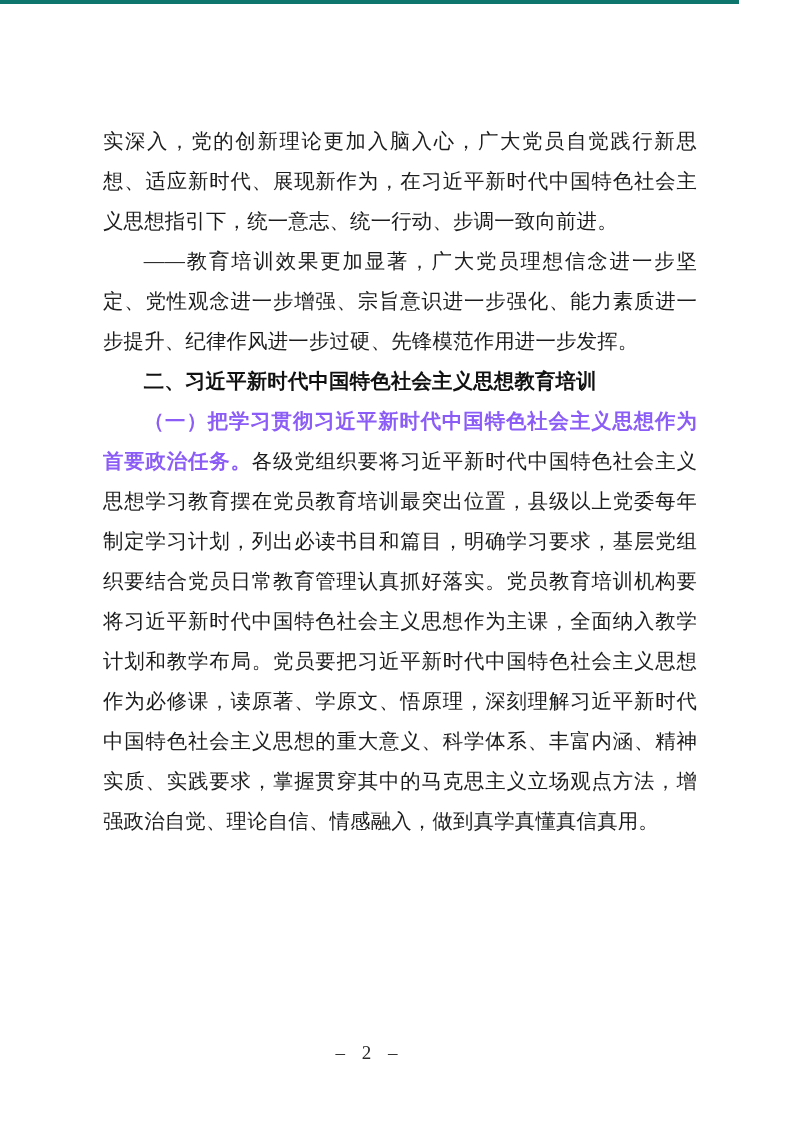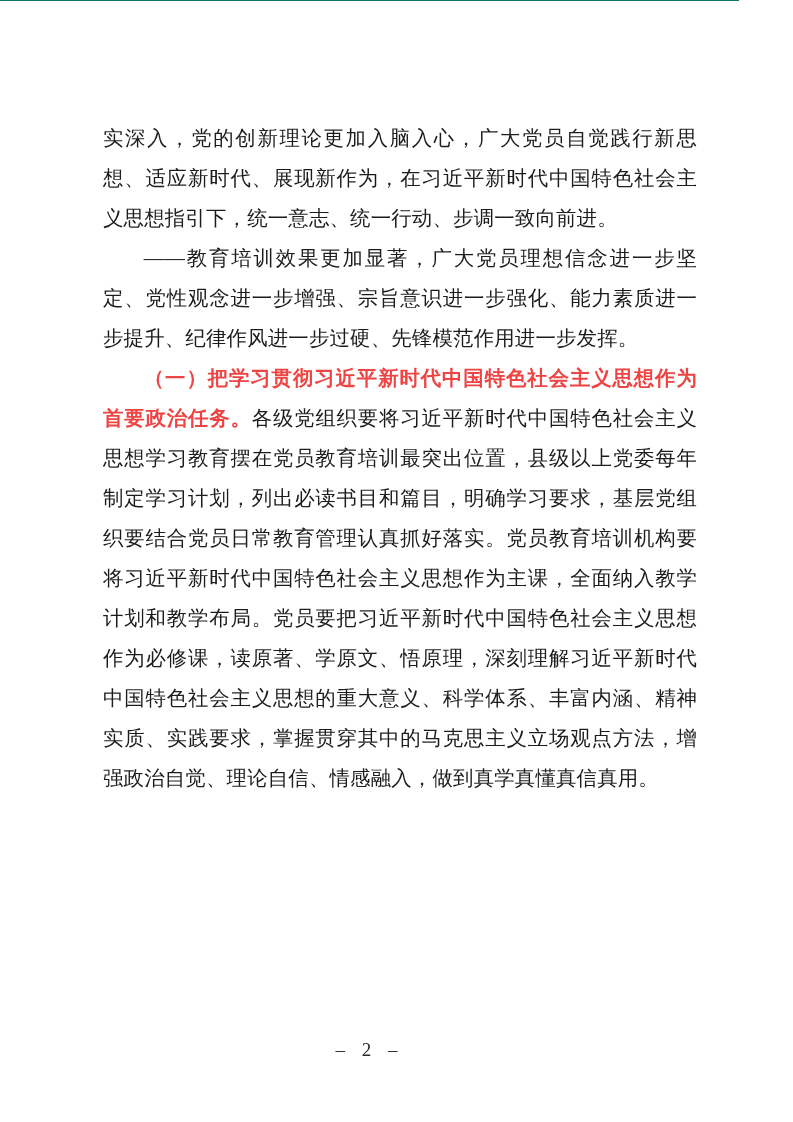--- a/index.html
+++ b/index.html
@@ -7,21 +7,21 @@
   html, body {
     background: #ffffff;
   }
 
   .page {
     position: relative;
     width: 739px;
     height: 1122px;
     background: #ffffff;
     overflow: hidden;
-    border-top: 1px solid #0f766e;
+    border-top: 4px solid #0f766e;
     font-family: "Liberation Serif", "DejaVu Serif", serif;
   }
 
   .content {
     position: absolute;
     left: 103px;
     top: 117px;
     width: 594px;
   }
 
@@ -43,21 +43,21 @@
   .para.heading {
     font-family: "Liberation Sans", "DejaVu Sans", sans-serif;
     font-weight: bold;
     color: #111111;
     text-indent: 2em;
   }
 
   
   .lead {
     font-weight: bold;
-    color: #ef4444;
+    color: #8b5cf6;
   }
 
   .page-number {
     position: absolute;
     left: 0;
     top: 1036px;
     width: 100%;
     text-align: center;
     font-size: 19px;
     line-height: 26px;
@@ -71,20 +71,21 @@
 
 <div class="page">
 
   <div class="content">
 
     <p class="para">实深入，党的创新理论更加入脑入心，广大党员自觉践行新思想、适应新时代、展现新作为，在习近平新时代中国特色社会主义思想指引下，统一意志、统一行动、步调一致向前进。</p>
 
     <p class="para indent">——教育培训效果更加显著，广大党员理想信念进一步坚定、党性观念进一步增强、宗旨意识进一步强化、能力素质进一步提升、纪律作风进一步过硬、先锋模范作用进一步发挥。</p>
 
 
+    <p class="para heading">二、习近平新时代中国特色社会主义思想教育培训</p>
 
     <p class="para indent"><span class="lead">（一）把学习贯彻习近平新时代中国特色社会主义思想作为首要政治任务。</span><span>各级党组织要将习近平新时代中国特色社会主义思想学习教育摆在党员教育培训最突出位置，县级以上党委每年制定学习计划，列出必读书目和篇目，明确学习要求，基层党组织要结合党员日常教育管理认真抓好落实。党员教育培训机构要将习近平新时代中国特色社会主义思想作为主课，全面纳入教学计划和教学布局。党员要把习近平新时代中国特色社会主义思想作为必修课，读原著、学原文、悟原理，深刻理解习近平新时代中国特色社会主义思想的重大意义、科学体系、丰富内涵、精神实质、实践要求，掌握贯穿其中的马克思主义立场观点方法，增强政治自觉、理论自信、情感融入，做到真学真懂真信真用。</span></p>
 
 
   </div>
 
   <div class="page-number">– 2 –</div>
 
 </div>
 

